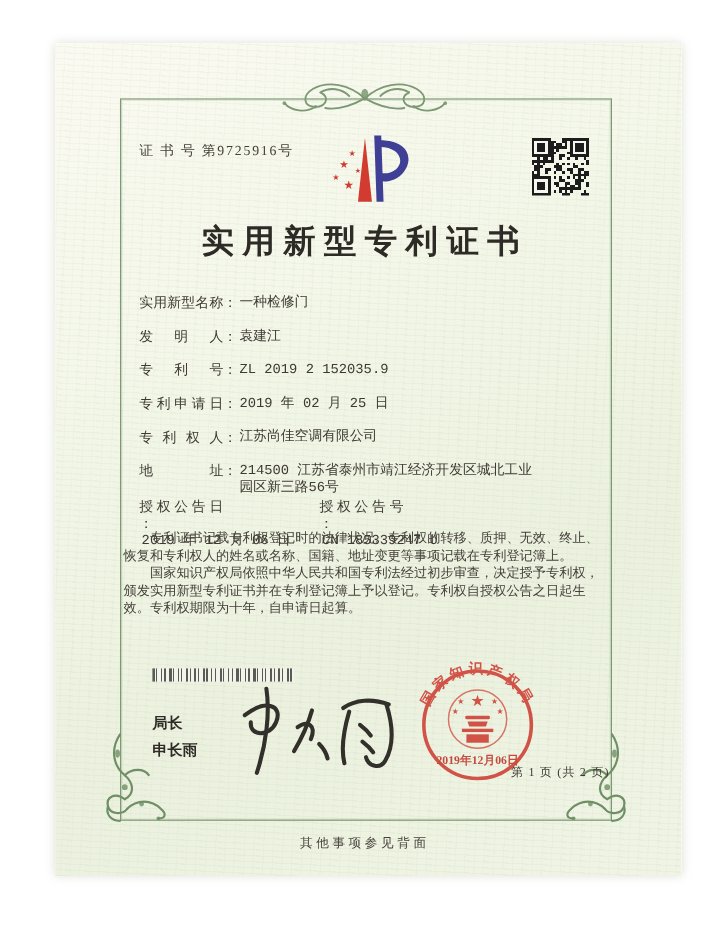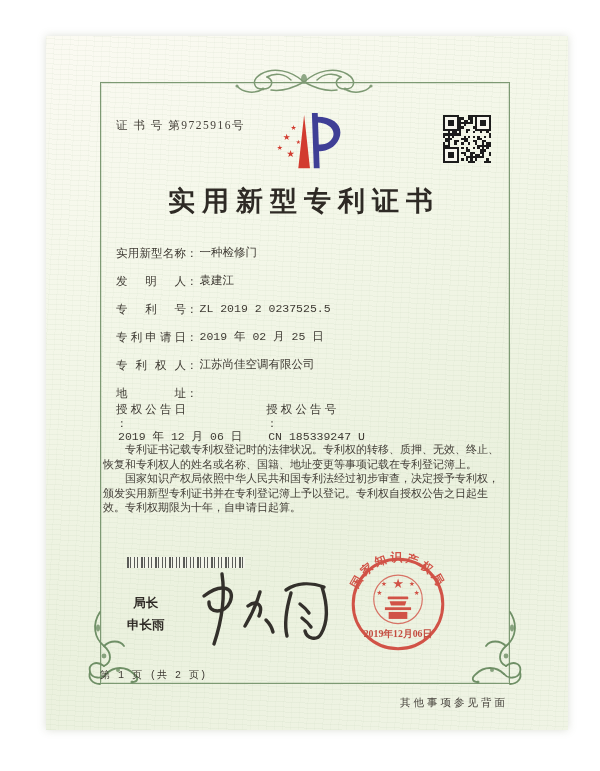--- a/index.html
+++ b/index.html
@@ -38,26 +38,26 @@
   .pair{display:flex;flex-direction:column;}
   .pair2{margin-left:24px;}
   .paras{left:57px;top:406px;width:398px;font-size:11px;line-height:14.5px;color:#45413a;}
   .paras p{margin:0;text-indent:2em;}
   .barcode{
     left:81px;top:521px;width:118px;height:11px;opacity:.82;
     background:repeating-linear-gradient(90deg,
       #3a3a3a 0 2px,#f4f5ec 2px 3px,#3a3a3a 3px 4px,#f4f5ec 4px 7px,
       #3a3a3a 7px 8px,#f4f5ec 8px 10px,#3a3a3a 10px 11px,#f4f5ec 11px 14px);
   }
-  .signer{left:81px;top:556px;font-size:12.5px;font-weight:600;color:#2f2b26;line-height:22px;text-align:center;}
+  .signer{left:81px;top:556px;font-size:12.5px;font-weight:600;color:#2f2b26;line-height:22px;}
   .signature{left:146px;top:524px;}
   .seal{left:296px;top:512px;z-index:5;}
-  .page-info{left:54px;top:632px;width:408px;text-align:left;
-             font-size:10px;letter-spacing:1px;color:#3e3a33;font-family:Liberation Mono, monospace;}
-  .back-note{left:54px;top:660px;width:408px;text-align:right;
+  .page-info{left:54px;top:601px;width:408px;text-align:right;
+             font-size:10px;letter-spacing:1px;color:#3e3a33;}
+  .back-note{left:54px;top:660px;width:408px;text-align:center;
              font-size:10.5px;letter-spacing:3px;color:#44403a;}
   .corner-bl{left:38px;top:572px;}
   .corner-br{left:418px;top:572px;transform:scaleX(-1);}
   .flourish{left:173px;top:26px;}
 </style>
 </head>
 <body>
 
 <div class="paper">
 
@@ -289,35 +289,36 @@
         <span class="fvalue">一种检修门</span>
     </div>
     <div class="frow">
       <span class="flabel">发 明 人</span>
         <span class="colon">：</span>
         <span class="fvalue">袁建江</span>
     </div>
     <div class="frow">
       <span class="flabel">专 利 号</span>
         <span class="colon">：</span>
-        <span class="fvalue">ZL 2019 2 0237525.5</span>
+        <span class="fvalue">ZL 2019 2 152035.9</span>
     </div>
     <div class="frow">
       <span class="flabel">专利申请日</span>
         <span class="colon">：</span>
         <span class="fvalue">2019 年 02 月 25 日</span>
     </div>
     <div class="frow">
       <span class="flabel">专 利 权 人</span>
         <span class="colon">：</span>
         <span class="fvalue">江苏尚佳空调有限公司</span>
     </div>
     <div class="frow" style="margin-bottom:2px;">
       <span class="flabel">地 址</span>
         <span class="colon">：</span>
+        <span class="fvalue">214500 江苏省泰州市靖江经济开发区城北工业园区新三路56号</span>
     </div>
     <div class="frow">
       <span class="pair">
         <span class="flabel">授权公告日</span>
           <span class="colon">：</span>
           <span class="fvalue">2019 年 12 月 06 日</span>
       </span>
       <span class="pair pair2">
         <span class="flabel">授权公告号</span>
           <span class="colon">：</span>

